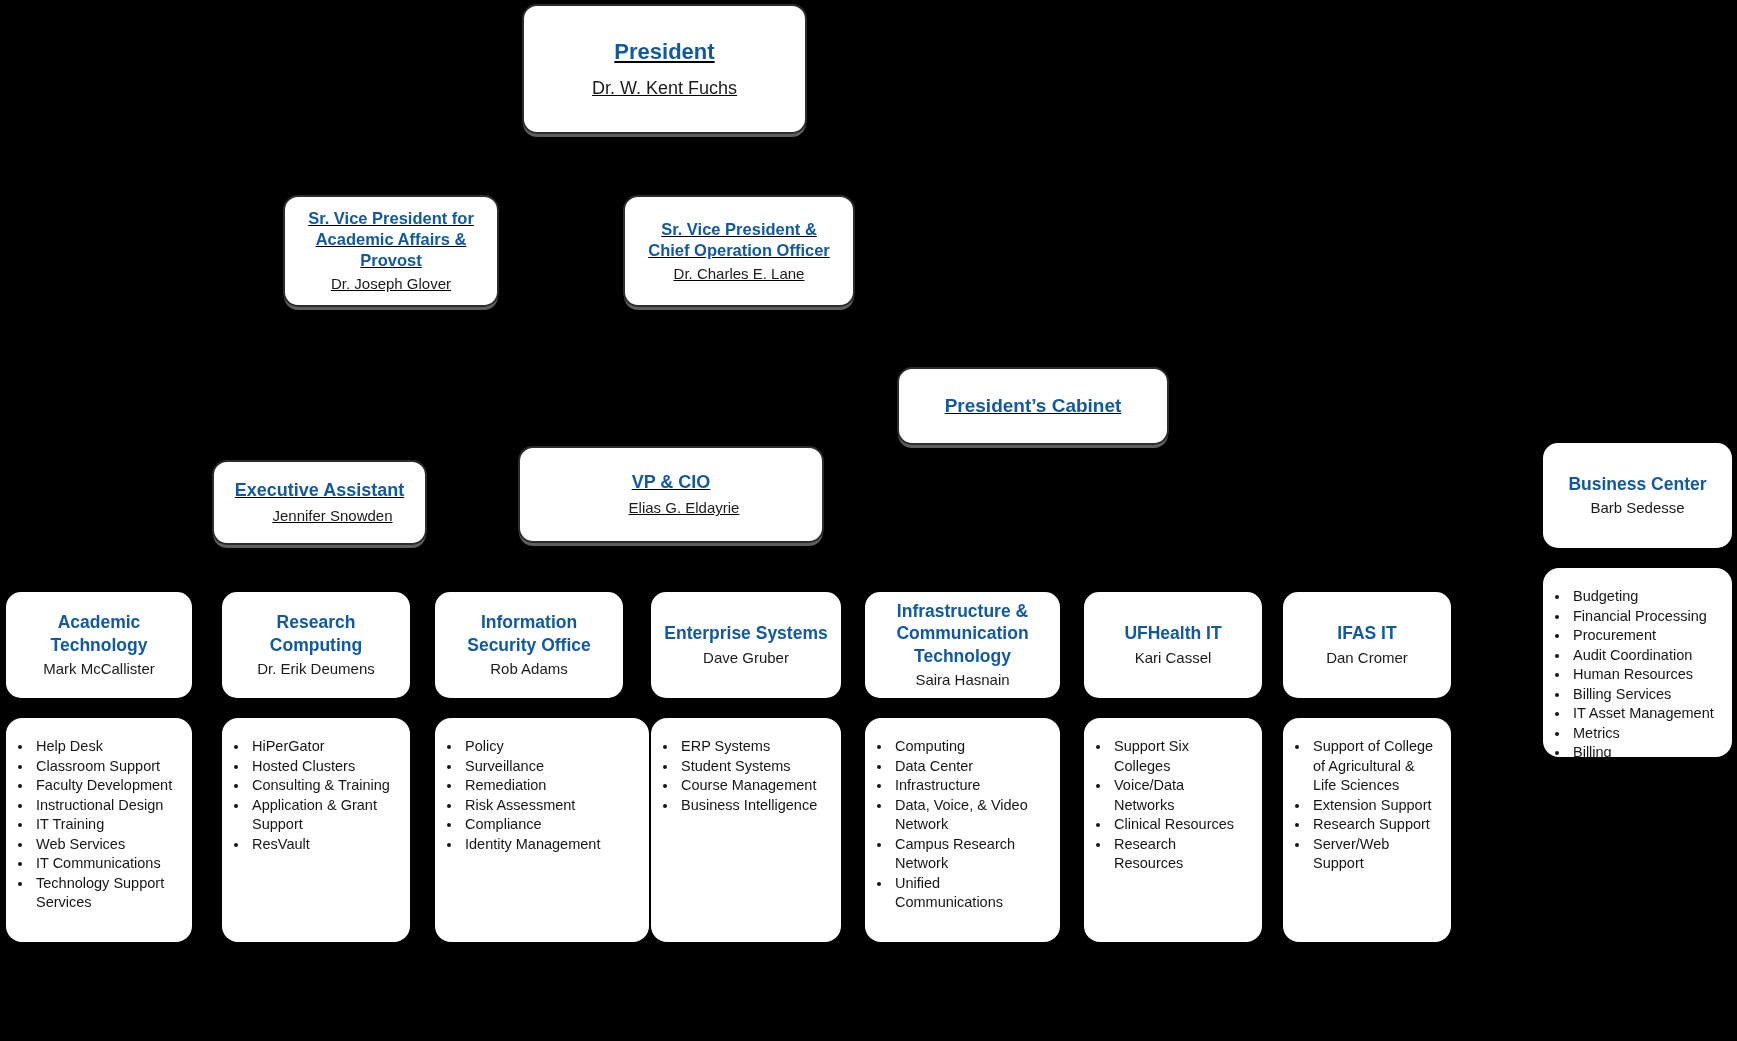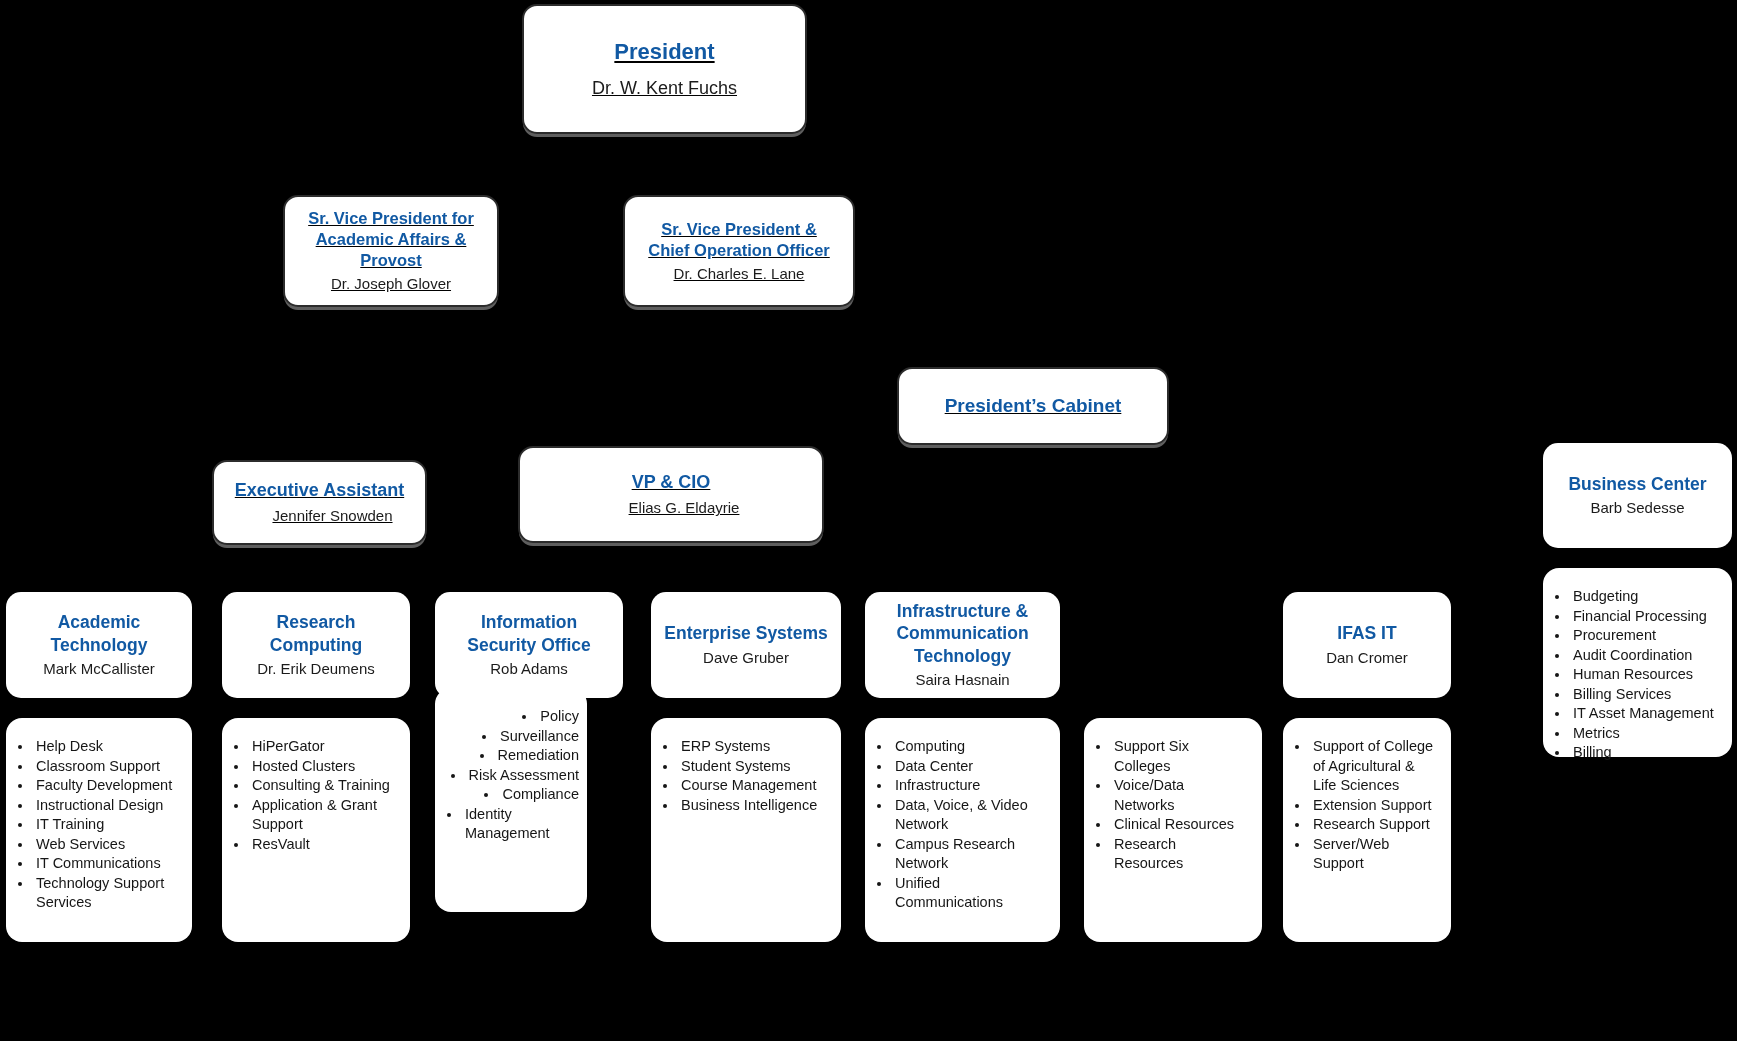--- a/index.html
+++ b/index.html
@@ -191,21 +191,21 @@
         <span class="bullet"></span>
         <span class="li-text">ResVault</span>
       </div>
     </div>
 
   <div class="box dept-title" style="left:435px;top:592px;width:188px;height:106px;">
     <div class="title">Information
 Security Office</div>
     <div class="person">Rob Adams</div>
   </div>
-  <div class="box list-box" style="left:435px;top:688px;width:152px;height:224px;align-items:flex-end;">
+  <div class="box list-box" style="left:435px;top:718px;width:214px;height:224px;">
       <div class="li">
         <span class="bullet"></span>
         <span class="li-text">Policy</span>
       </div>
       <div class="li">
         <span class="bullet"></span>
         <span class="li-text">Surveillance</span>
       </div>
       <div class="li">
         <span class="bullet"></span>
@@ -277,20 +277,24 @@
         <span class="li-text">Campus Research
 Network</span>
       </div>
       <div class="li">
         <span class="bullet"></span>
         <span class="li-text">Unified
 Communications</span>
       </div>
     </div>
 
+  <div class="box dept-title" style="left:1084px;top:592px;width:178px;height:106px;">
+    <div class="title">UFHealth IT</div>
+    <div class="person">Kari Cassel</div>
+  </div>
   <div class="box list-box" style="left:1084px;top:718px;width:178px;height:224px;">
       <div class="li">
         <span class="bullet"></span>
         <span class="li-text">Support Six
 Colleges</span>
       </div>
       <div class="li">
         <span class="bullet"></span>
         <span class="li-text">Voice/Data
 Networks</span>

